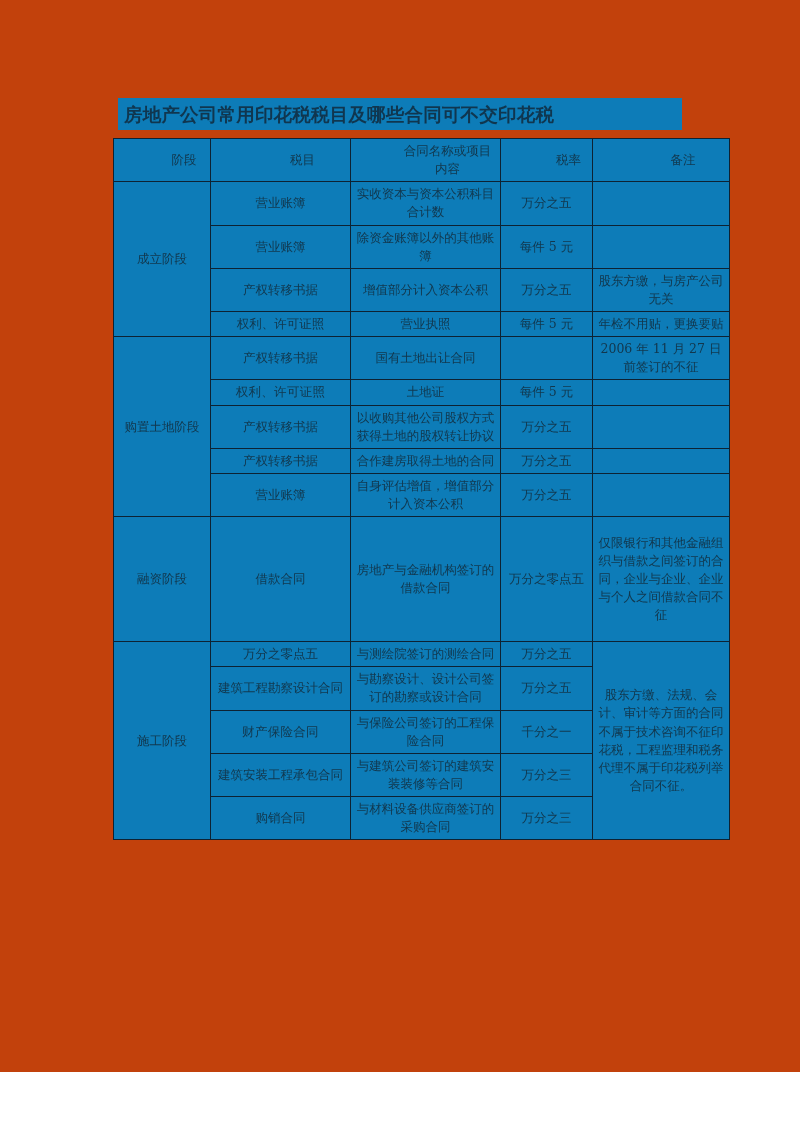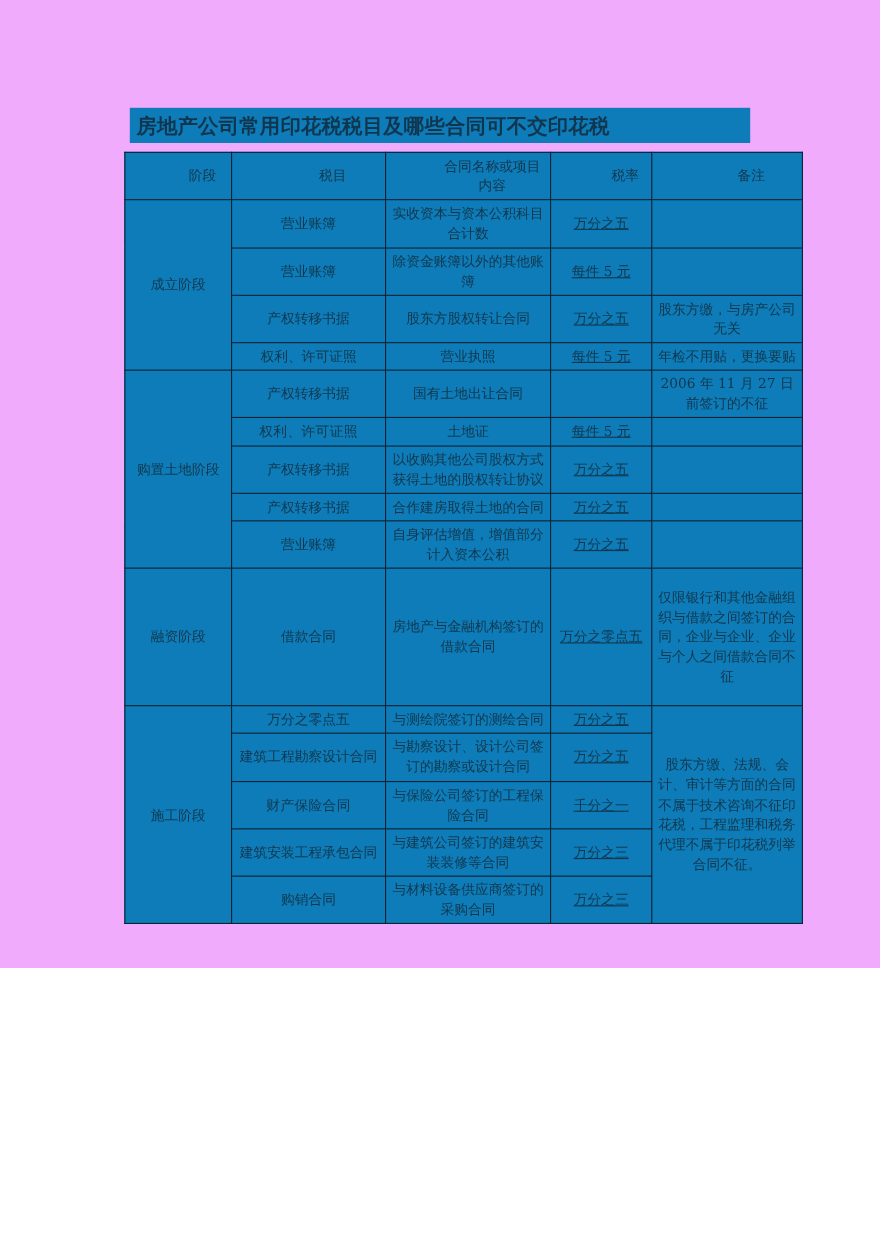--- a/index.html
+++ b/index.html
@@ -11,22 +11,22 @@
     width: 800px;
     height: 1132px;
     font-family: "DejaVu Sans", "Liberation Sans", sans-serif;
     position: relative;
     overflow: hidden;
   }
   .page {
     position: absolute;
     left: 0; top: 0;
     width: 800px;
-    height: 880px;
-    background: #f0abfc;
+    height: 1072px;
+    background: #c2410c;
   }
   
   .title-banner {
     position: absolute;
     left: 118px;
     top: 98px;
     width: 564px;
     height: 32px;
     background: #0d7cb8;
     display: flex;
@@ -78,21 +78,21 @@
   col.c-remark  { width: 137px; }
 
   .cell-small {
     font-size: 9px;
     letter-spacing: 0.3px;
   }
   .cell-stage {
     font-size: 13px;
     margin-left: 44px;
   }
-  .rate-cell { font-size: 12.5px; text-decoration: underline; }
+  .rate-cell { font-size: 12.5px; }
   .remark-cell { font-size: 12.5px; line-height: 1.5; }
   .header-cell { font-size: 13px; }
 </style>
 </head>
 <body>
 
 <div class="page">
 
   <div class="title-banner">
     <span class="title-text">房地产公司常用印花税税目及哪些合同可不交印花税</span>
@@ -125,21 +125,21 @@
         <td class="remark-cell"></td>
       </tr>
       <tr>
         <td>营业账簿</td>
         <td>除资金账簿以外的其他账簿</td>
         <td class="rate-cell">每件 5 元</td>
         <td class="remark-cell"></td>
       </tr>
       <tr>
         <td>产权转移书据</td>
-        <td>股东方股权转让合同</td>
+        <td>增值部分计入资本公积</td>
         <td class="rate-cell">万分之五</td>
         <td class="remark-cell">股东方缴，与房产公司无关</td>
       </tr>
       <tr>
         <td>权利、许可证照</td>
         <td>营业执照</td>
         <td class="rate-cell">每件 5 元</td>
         <td class="remark-cell">年检不用贴，更换要贴</td>
       </tr>
 

